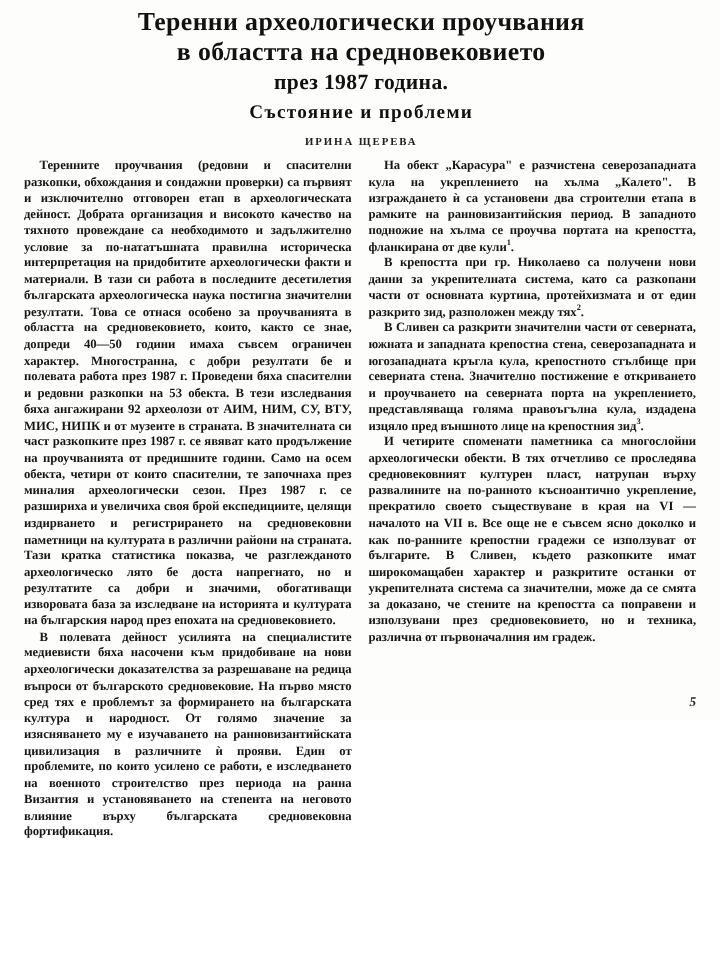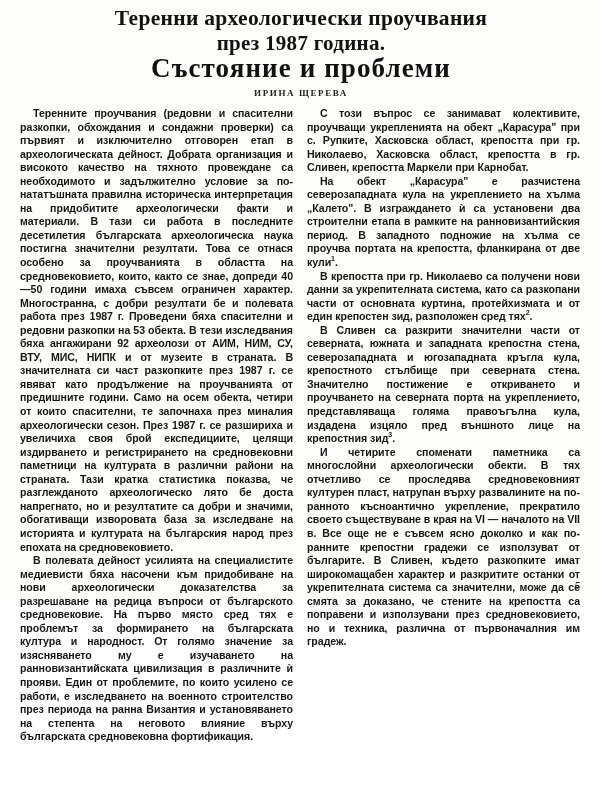--- a/index.html
+++ b/index.html
@@ -32,22 +32,22 @@
     font-family: "Liberation Serif", "DejaVu Serif", serif;
     font-weight: bold;
     font-size: 21.5px;
     line-height: 25px;
     letter-spacing: 0.3px;
     color: #111;
     white-space: nowrap;
   }
   .title-line.l1 { font-size: 21.5px; }
   .title-line.l2 { font-size: 21.5px; }
-  .title-line.l3 { font-size: 21px; }
-  .title-line.l4 { font-size: 27px; letter-spacing: 1.1px; }
+  .title-line.l3 { font-size: 18px; }
+  .title-line.l4 { font-size: 16px; letter-spacing: 1.1px; }
   .author {
     margin-top: 7px;
     margin-bottom: 2px;
     font-size: 9px;
     font-weight: bold;
     letter-spacing: 1.6px;
     color: #222;
     text-align: center;
   }
   
@@ -64,21 +64,21 @@
   p.para {
     margin: 0;
     text-align: justify;
     text-justify: inter-word;
     font-size: 10.6px;
     line-height: 13.55px;
     font-weight: bold;
     letter-spacing: -0.05px;
     color: #161616;
     text-indent: 13px;
-    font-family: Liberation Sans, sans-serif;
+    font-family: Liberation Serif, serif;
     -webkit-font-smoothing: none;
   }
   p.para + p.para { margin-top: 0; }
   sup {
     font-size: 7px;
     vertical-align: super;
     line-height: 0;
   }
   
   .folio {
@@ -91,36 +91,36 @@
     color: #222;
   }
 </style>
 </head>
 <body>
 
 <div class="page">
 
   <div class="title-block">
     <div class="title-line l1">Теренни археологически проучвания</div>
+    <div class="title-line l2">в областта на средновековието</div>
     <div class="title-line l3">през 1987 година.</div>
     <div class="title-line l4">Състояние и проблеми</div>
     <div class="author">ИРИНА ЩЕРЕВА</div>
   </div>
 
   <div class="columns">
 
     <div class="col">
       <p class="para">Теренните проучвания (редовни и спасителни разкопки, обхождания и сондажни проверки) са първият и изключително отговорен етап в археологическата дейност. Добрата организация и високото качество на тяхното провеждане са необходимото и задължително условие за по-нататъшната правилна историческа интерпретация на придобитите археологически факти и материали. В тази си работа в последните десетилетия българската археологическа наука постигна значителни резултати. Това се отнася особено за проучванията в областта на средновековието, които, както се знае, допреди 40—50 години имаха съвсем ограничен характер. Многостранна, с добри резултати бе и полевата работа през 1987 г. Проведени бяха спасителни и редовни разкопки на 53 обекта. В тези изследвания бяха ангажирани 92 археолози от АИМ, НИМ, СУ, ВТУ, МИС, НИПК и от музеите в страната. В значителната си част разкопките през 1987 г. се явяват като продължение на проучванията от предишните години. Само на осем обекта, четири от които спасителни, те започнаха през миналия археологически сезон. През 1987 г. се разшириха и увеличиха своя брой експедициите, целящи издирването и регистрирането на средновековни паметници на културата в различни райони на страната. Тази кратка статистика показва, че разглежданото археологическо лято бе доста напрегнато, но и резултатите са добри и значими, обогативащи изворовата база за изследване на историята и културата на българския народ през епохата на средновековието.</p>
       <p class="para">В полевата дейност усилията на специалистите медиевисти бяха насочени към придобиване на нови археологически доказателства за разрешаване на редица въпроси от българското средновековие. На първо място сред тях е проблемът за формирането на българската култура и народност. От голямо значение за изясняването му е изучаването на ранновизантийската цивилизация в различните ѝ прояви. Един от проблемите, по които усилено се работи, е изследването на военното строителство през периода на ранна Византия и установяването на степента на неговото влияние върху българската средновековна фортификация.</p>
     </div>
 
     <div class="col">
-      <p class="para">С този въпрос се занимават колективите, проучващи укрепленията на обект „Карасура" при с. Рупките, Хасковска област, крепостта при гр. Николаево, Хасковска област, крепостта в гр. Сливен, крепостта Маркели при Карнобат.</p>
       <p class="para"><span>На обект „Карасура" е разчистена северозападната кула на укреплението на хълма „Калето". В изграждането ѝ са установени два строителни етапа в рамките на ранновизантийския период. В западното подножие на хълма се проучва портата на крепостта, фланкирана от две кули</span><sup>1</sup>.</p>
-      <p class="para"><span>В крепостта при гр. Николаево са получени нови данни за укрепителната система, като са разкопани части от основната куртина, протейхизмата и от един крепостен зид, разположен сред тях</span><sup>2</sup>.</p>
+      <p class="para"><span>В крепостта при гр. Николаево са получени нови данни за укрепителната система, като са разкопани части от основната куртина, протейхизмата и от един разкрито зид, разположен между тях</span><sup>2</sup>.</p>
       <p class="para"><span>В Сливен са разкрити значителни части от северната, южната и западната крепостна стена, северозападната и югозападната кръгла кула, крепостното стълбище при северната стена. Значително постижение е откриването и проучването на северната порта на укреплението, представляваща голяма правоъгълна кула, издадена изцяло пред външното лице на крепостния зид</span><sup>3</sup>.</p>
       <p class="para">И четирите споменати паметника са многослойни археологически обекти. В тях отчетливо се проследява средновековният културен пласт, натрупан върху развалините на по-ранното къснoантично укрепление, прекратило своето съществуване в края на VI — началото на VII в. Все още не е съвсем ясно доколко и как по-ранните крепостни градежи се използуват от българите. В Сливен, където разкопките имат широкомащабен характер и разкритите останки от укрепителната система са значителни, може да се смята за доказано, че стените на крепостта са поправени и използувани през средновековието, но и техника, различна от първоначалния им градеж.</p>
     </div>
 
   </div>
 
   <div class="folio">5</div>
 
 </div>
 

